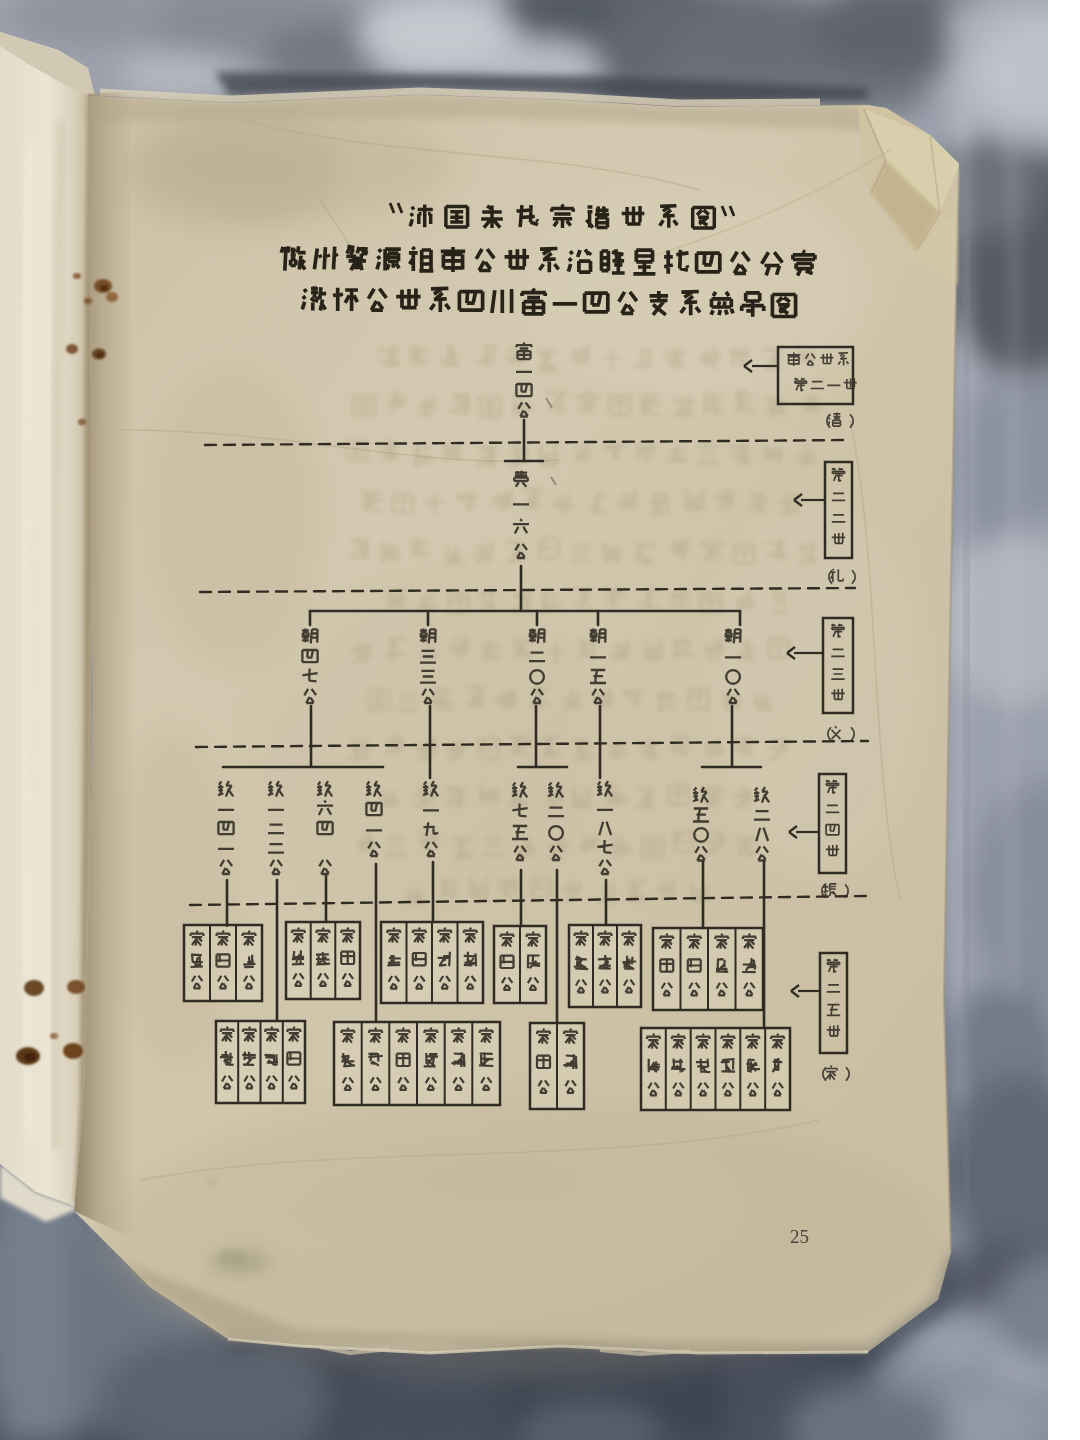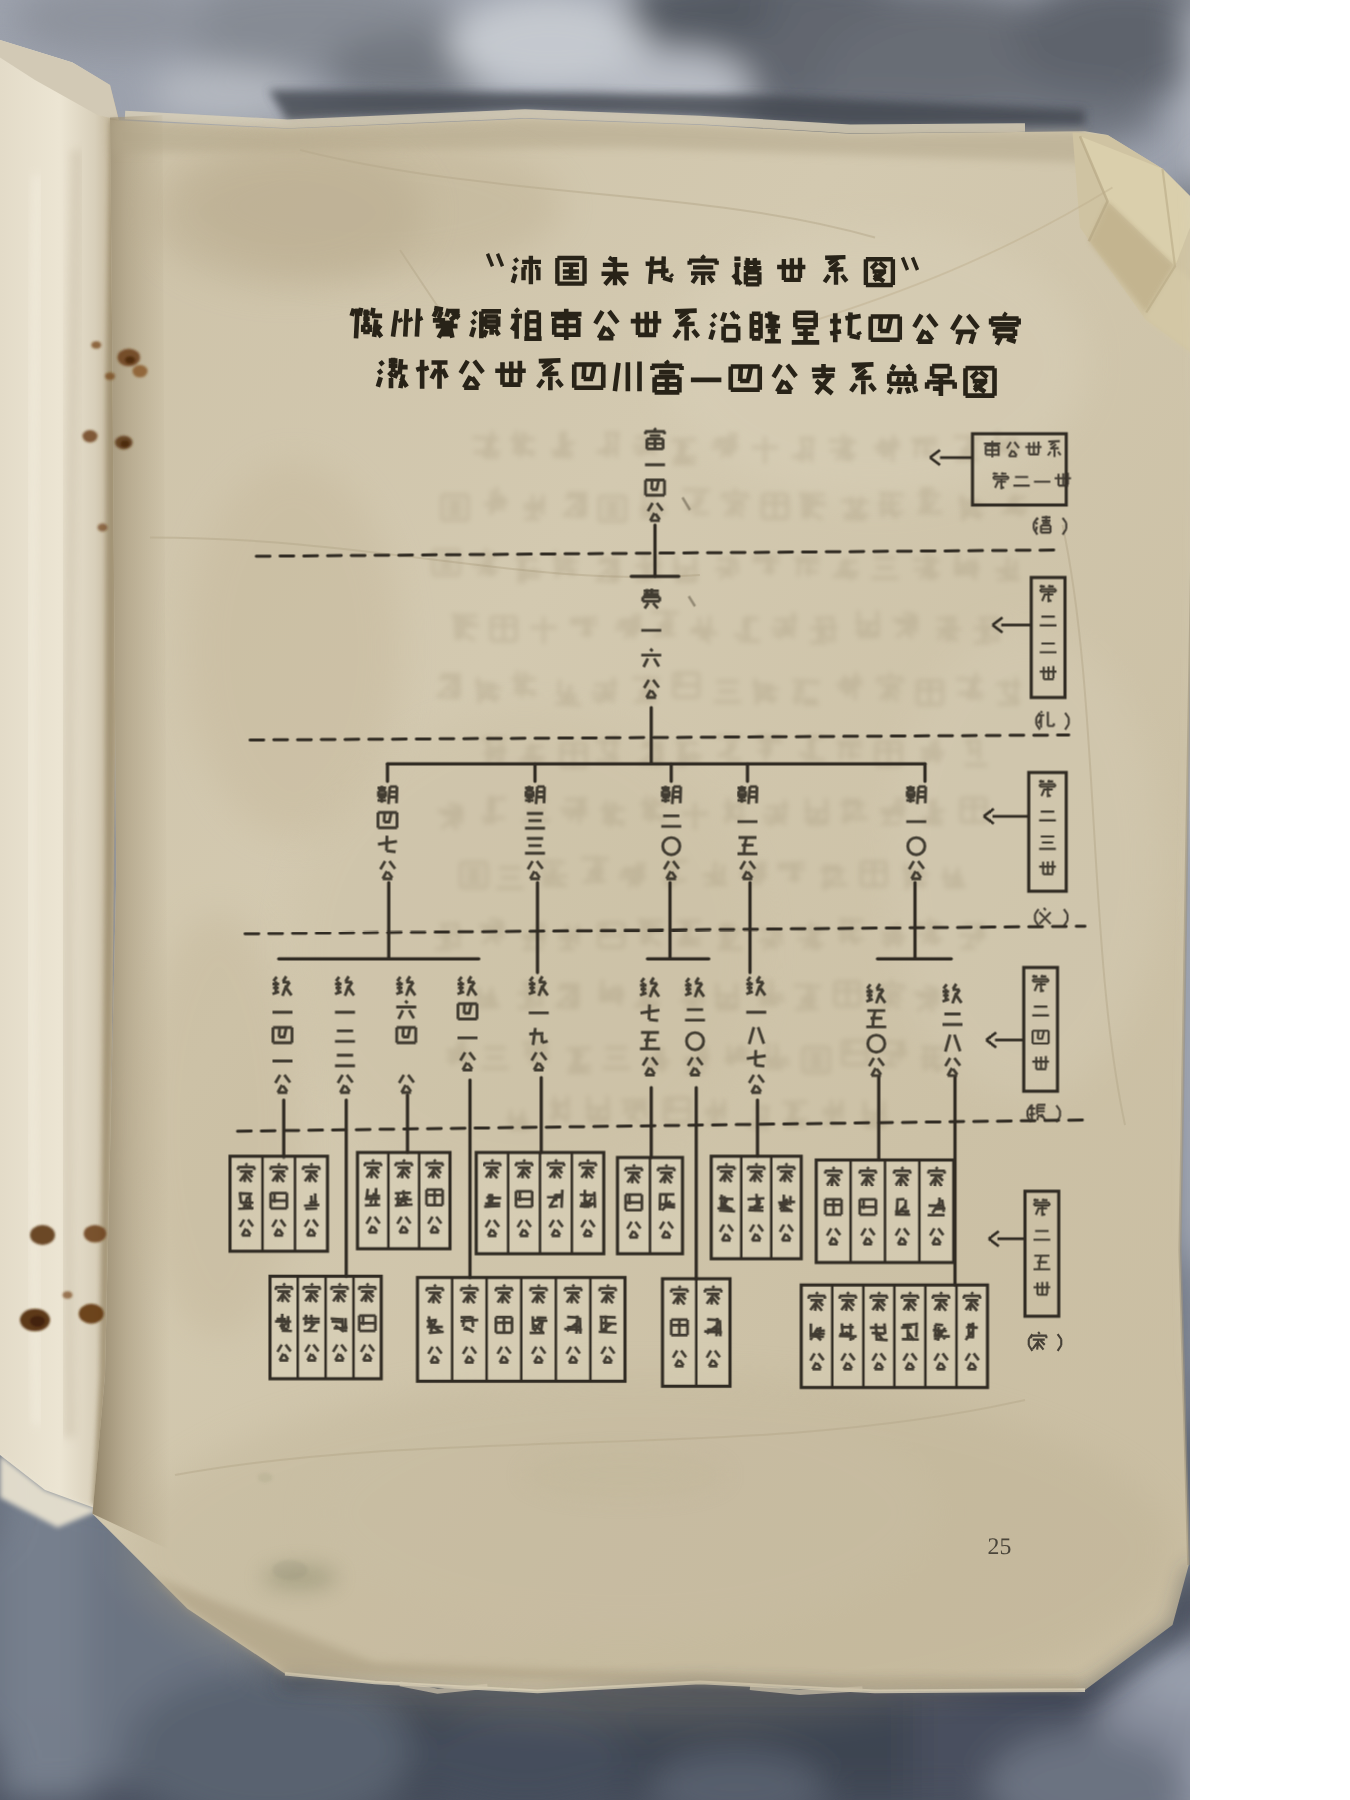--- a/index.html
+++ b/index.html
@@ -1,12 +1,12 @@
 <!DOCTYPE html>
-<html><head><meta charset="utf-8"><style>html,body{margin:0;padding:0}#stage{position:relative;width:952px;height:1440px;overflow:hidden;background:#9aa0ac;font-family:"Liberation Sans",sans-serif}#stage svg{position:absolute;left:0;top:0}</style></head><body>
+<html><head><meta charset="utf-8"><style>html,body{margin:0;padding:0}#stage{position:relative;width:1048px;height:1440px;overflow:hidden;background:#9aa0ac;font-family:"Liberation Sans",sans-serif}#stage svg{position:absolute;left:0;top:0}</style></head><body>
 <div id="stage">
     <svg width="1080" height="1440" viewBox="0 0 1080 1440">
       <defs>
         <filter id="b4" x="-40%" y="-40%" width="180%" height="180%">
           <feGaussianBlur stdDeviation="4"></feGaussianBlur>
         </filter>
         <filter id="b8" x="-60%" y="-60%" width="220%" height="220%">
           <feGaussianBlur stdDeviation="8"></feGaussianBlur>
         </filter>
         <filter id="b14" x="-80%" y="-80%" width="260%" height="260%">

